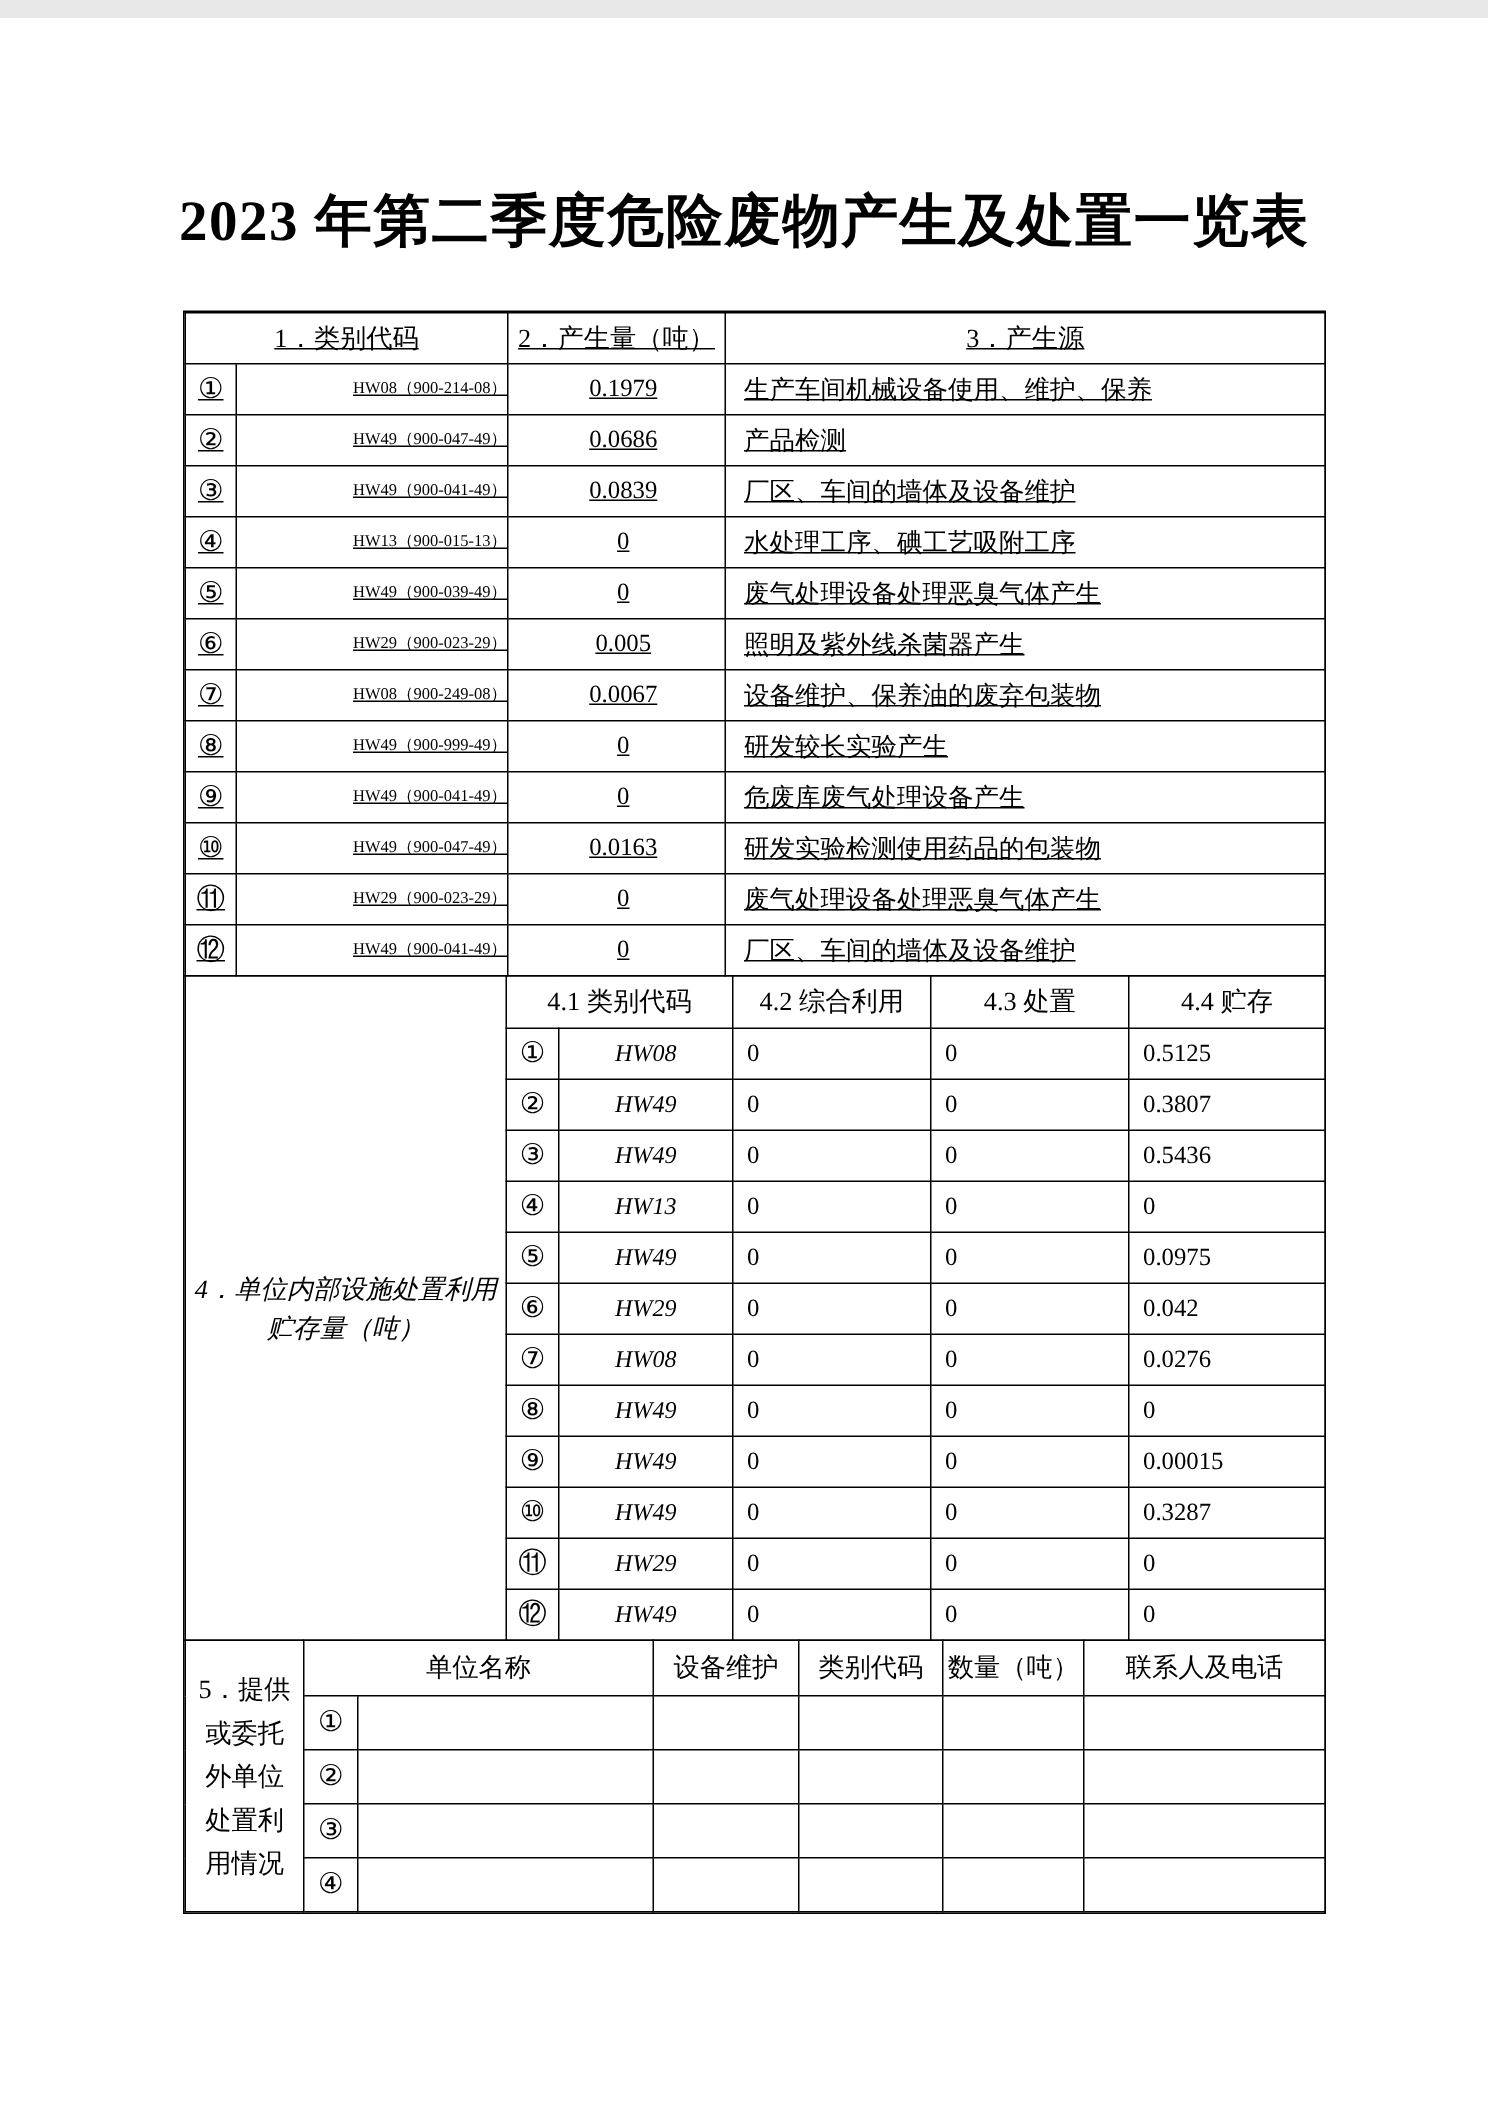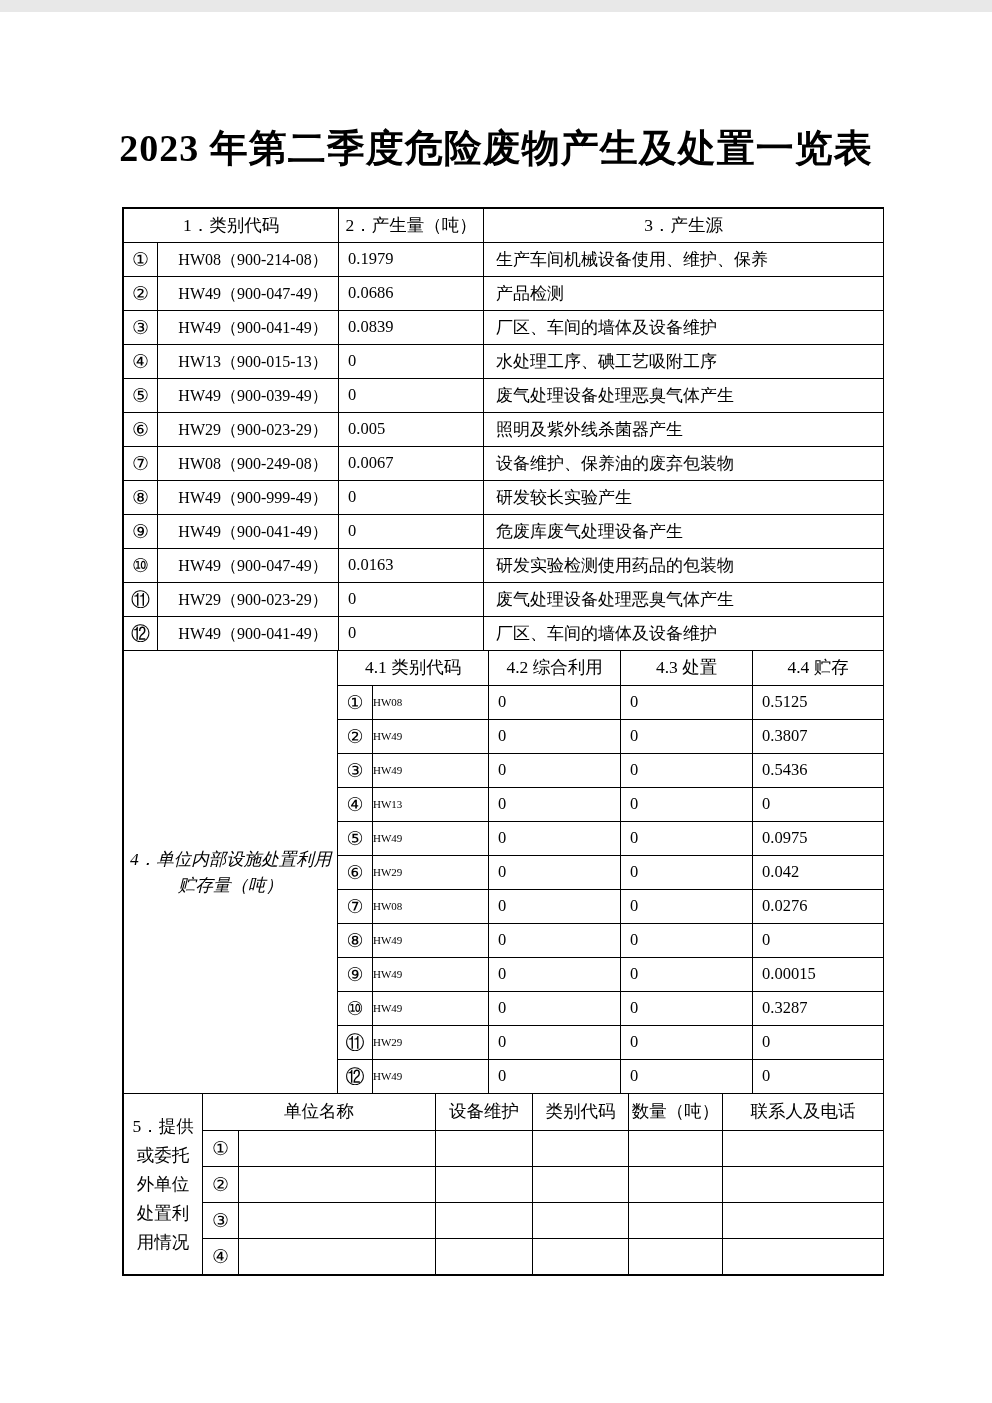--- a/index.html
+++ b/index.html
@@ -29,31 +29,31 @@
     width:760px;
   }
   table.t4, table.t5 { margin-top:-1px; }
   .tbl td {
     border:1px solid #000;
     vertical-align:middle;
     font-size:17px;
     line-height:1.25;
     overflow:hidden;
   }
-  .t1 tr { height:34px; }
+  .t1 tr { height:34px;text-decoration:underline; }
   .t4 tr { height:34px; }
   .t4 tr.hdr { height:35px; }
   .t5 tr { height:36px;padding-left:41px; }
   .t5 tr.hdr { height:37px; }
   tr.hdr td { text-align:center; font-size:17.5px; }
   td.circ { text-align:center; font-size:19px; }
-  td.code { text-align:center; padding-left:10px; font-size:16px; }
-  td.amt  { text-align:left; padding-left:9px;  font-size:16.5px; }
+  td.code { text-align:right; padding-left:10px; font-size:11px; }
+  td.amt  { text-align:center; padding-left:9px;  font-size:16.5px; }
   td.src  { text-align:left; padding-left:12px; }
-  td.code4{ font-size:11px; }
+  td.code4{ text-align:center; font-size:16px;font-style:italic; }
   td.val  { text-align:left; padding-left:9px;  font-size:16.5px; }
   td.s4label {
     text-align:center;
     white-space:pre-line;
     line-height:26px;
     font-size:17.5px;
     padding:0 4px;
     font-style:italic;
   }
   td.s5label {

